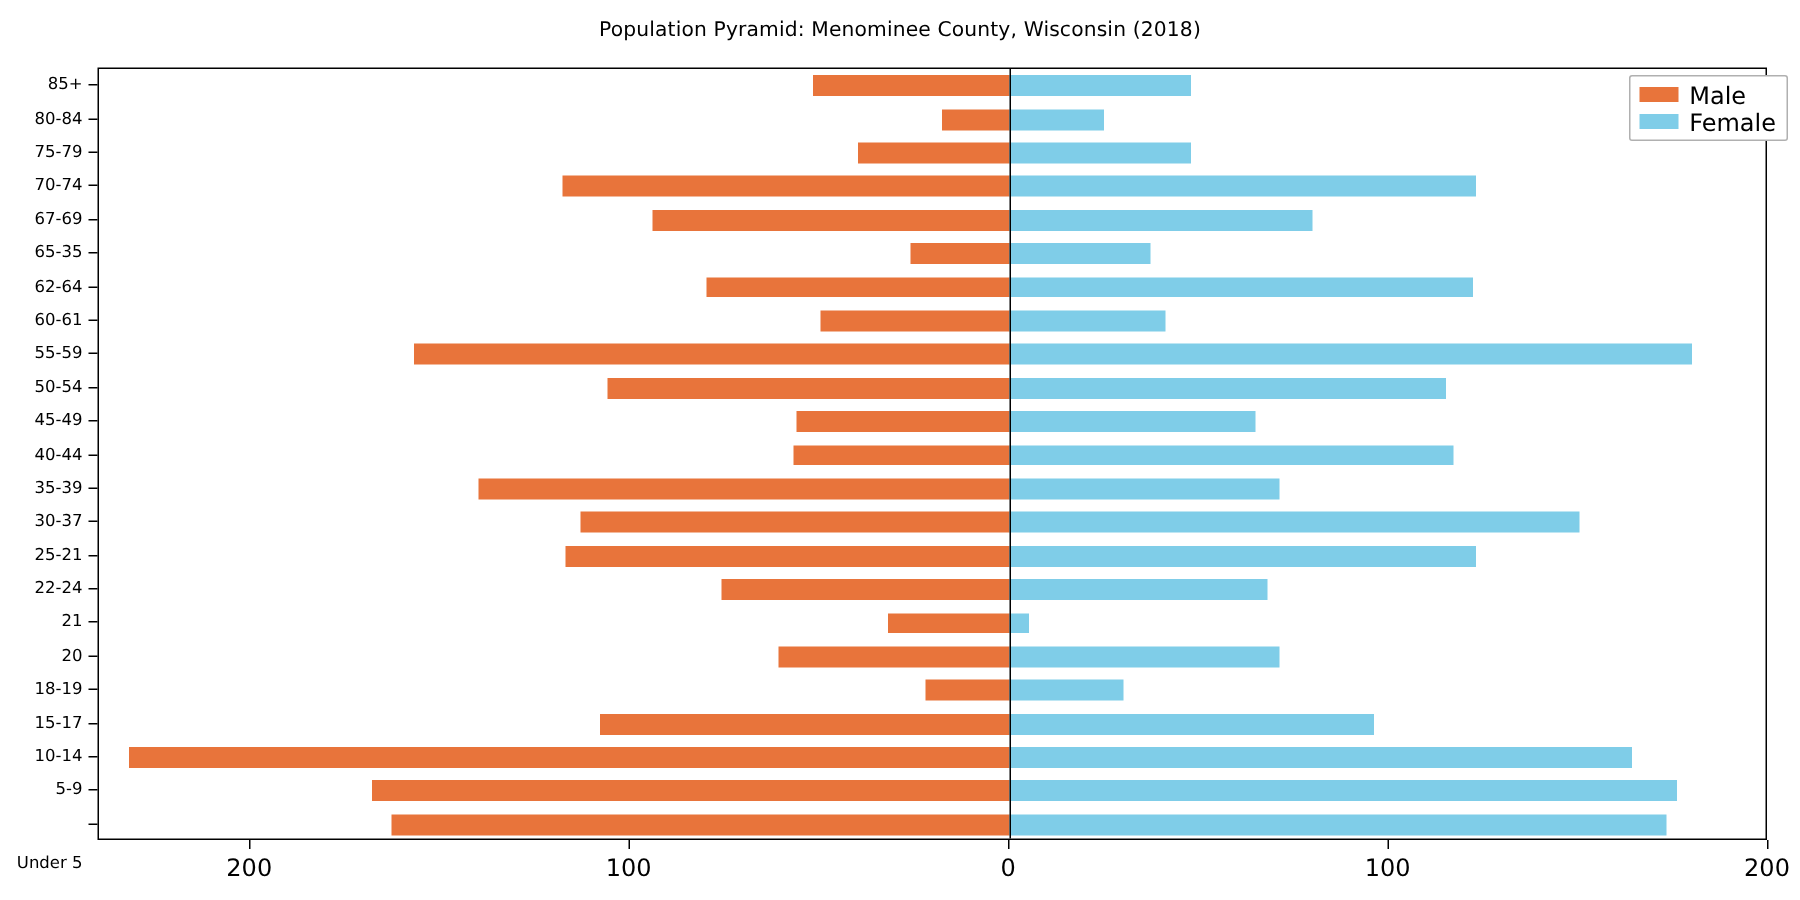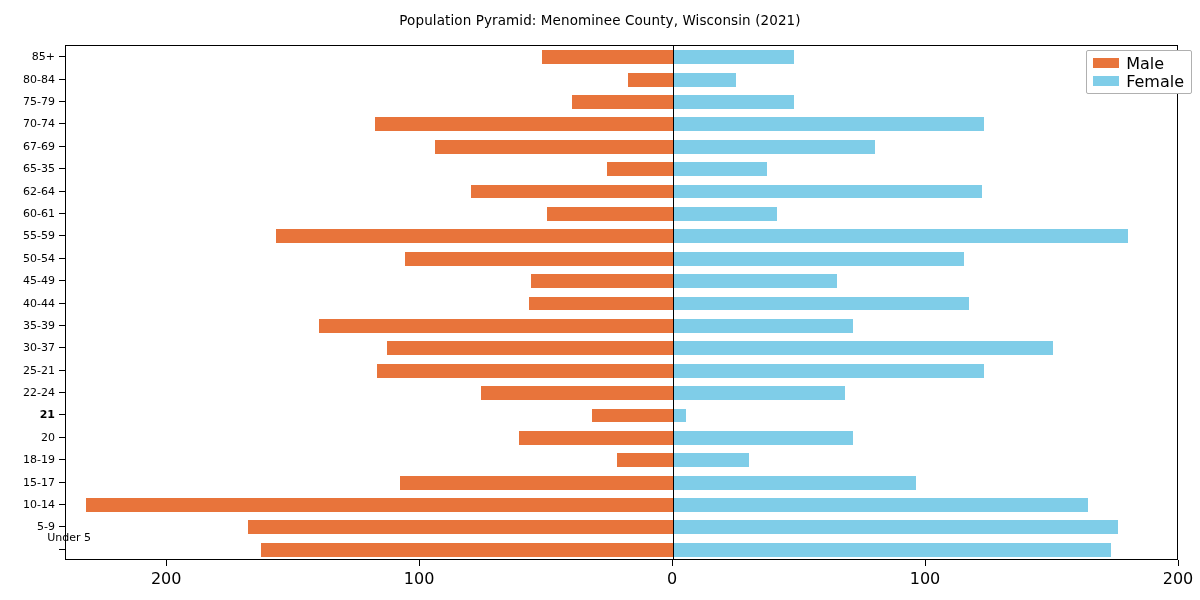--- a/index.html
+++ b/index.html
@@ -127,21 +127,21 @@
     font-size: 16px;
     color: #000000;
     white-space: nowrap;
   }
 </style>
 </head>
 <body>
 
 <div id="figure">
 
-  <div id="chart-title">Population Pyramid: Menominee County, Wisconsin (2021)</div>
+  <div id="chart-title">Population Pyramid: Menominee County, Wisconsin (2018)</div>
 
   <div id="plot-area">
     <div id="bars-layer">
         <div class="bar-row" style="top: 4.25435px; height: 13.8826px;">
           <div class="bar male" style="left: 475.555px; width: 131.536px;"></div>
           <div class="bar female" style="left: 607.091px; width: 121.418px;"></div>
         </div>
         <div class="bar-row" style="top: 26.6457px; height: 13.8826px;">
           <div class="bar male" style="left: 561.559px; width: 45.5318px;"></div>
           <div class="bar female" style="left: 607.091px; width: 63.2386px;"></div>
@@ -261,33 +261,33 @@
       <div class="y-label-wrap" style="top: 302.5px;">40-44</div>
       <div class="y-tick-mark" style="top: 324.891px;"></div>
       <div class="y-label-wrap" style="top: 324.891px;">35-39</div>
       <div class="y-tick-mark" style="top: 347.283px;"></div>
       <div class="y-label-wrap" style="top: 347.283px;">30-37</div>
       <div class="y-tick-mark" style="top: 369.674px;"></div>
       <div class="y-label-wrap" style="top: 369.674px;">25-21</div>
       <div class="y-tick-mark" style="top: 392.065px;"></div>
       <div class="y-label-wrap" style="top: 392.065px;">22-24</div>
       <div class="y-tick-mark" style="top: 414.457px;"></div>
-      <div class="y-label-wrap" style="top: 414.457px; font-weight: bold;">21</div>
+      <div class="y-label-wrap" style="top: 414.457px;">21</div>
       <div class="y-tick-mark" style="top: 436.848px;"></div>
       <div class="y-label-wrap" style="top: 436.848px;">20</div>
       <div class="y-tick-mark" style="top: 459.239px;"></div>
       <div class="y-label-wrap" style="top: 459.239px;">18-19</div>
       <div class="y-tick-mark" style="top: 481.63px;"></div>
       <div class="y-label-wrap" style="top: 481.63px;">15-17</div>
       <div class="y-tick-mark" style="top: 504.022px;"></div>
       <div class="y-label-wrap" style="top: 504.022px;">10-14</div>
       <div class="y-tick-mark" style="top: 526.413px;"></div>
       <div class="y-label-wrap" style="top: 526.413px;">5-9</div>
       <div class="y-tick-mark" style="top: 548.804px;"></div>
-      <div class="y-label-wrap" style="top: 537px; margin-left: 36px;">Under 5</div>
+      <div class="y-label-wrap" style="top: 575px;">Under 5</div>
     </div>
   <div id="x-axis">
       <div class="x-tick-mark" style="left: 166.182px;"></div>
       <div class="x-tick-label" style="left: 166.182px;">200</div>
       <div class="x-tick-mark" style="left: 419.136px;"></div>
       <div class="x-tick-label" style="left: 419.136px;">100</div>
       <div class="x-tick-mark" style="left: 672.091px;"></div>
       <div class="x-tick-label" style="left: 672.091px;">0</div>
       <div class="x-tick-mark" style="left: 925.045px;"></div>
       <div class="x-tick-label" style="left: 925.045px;">100</div>

